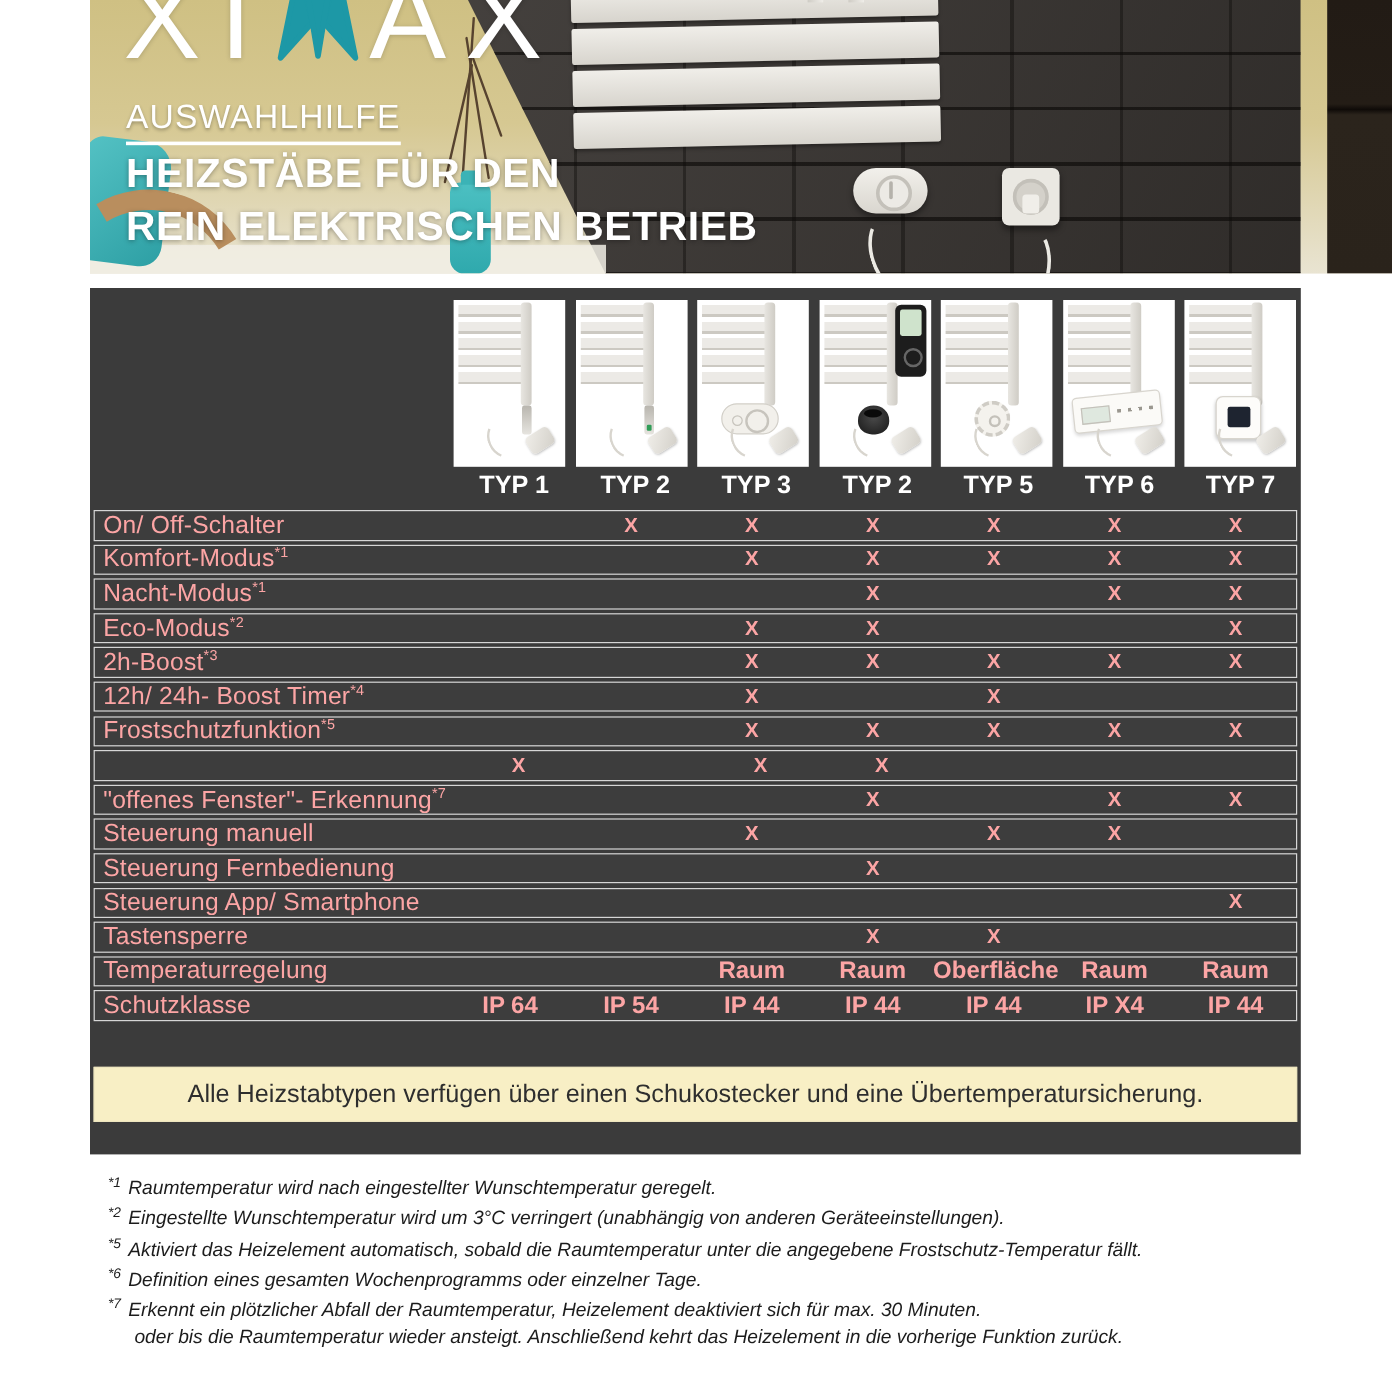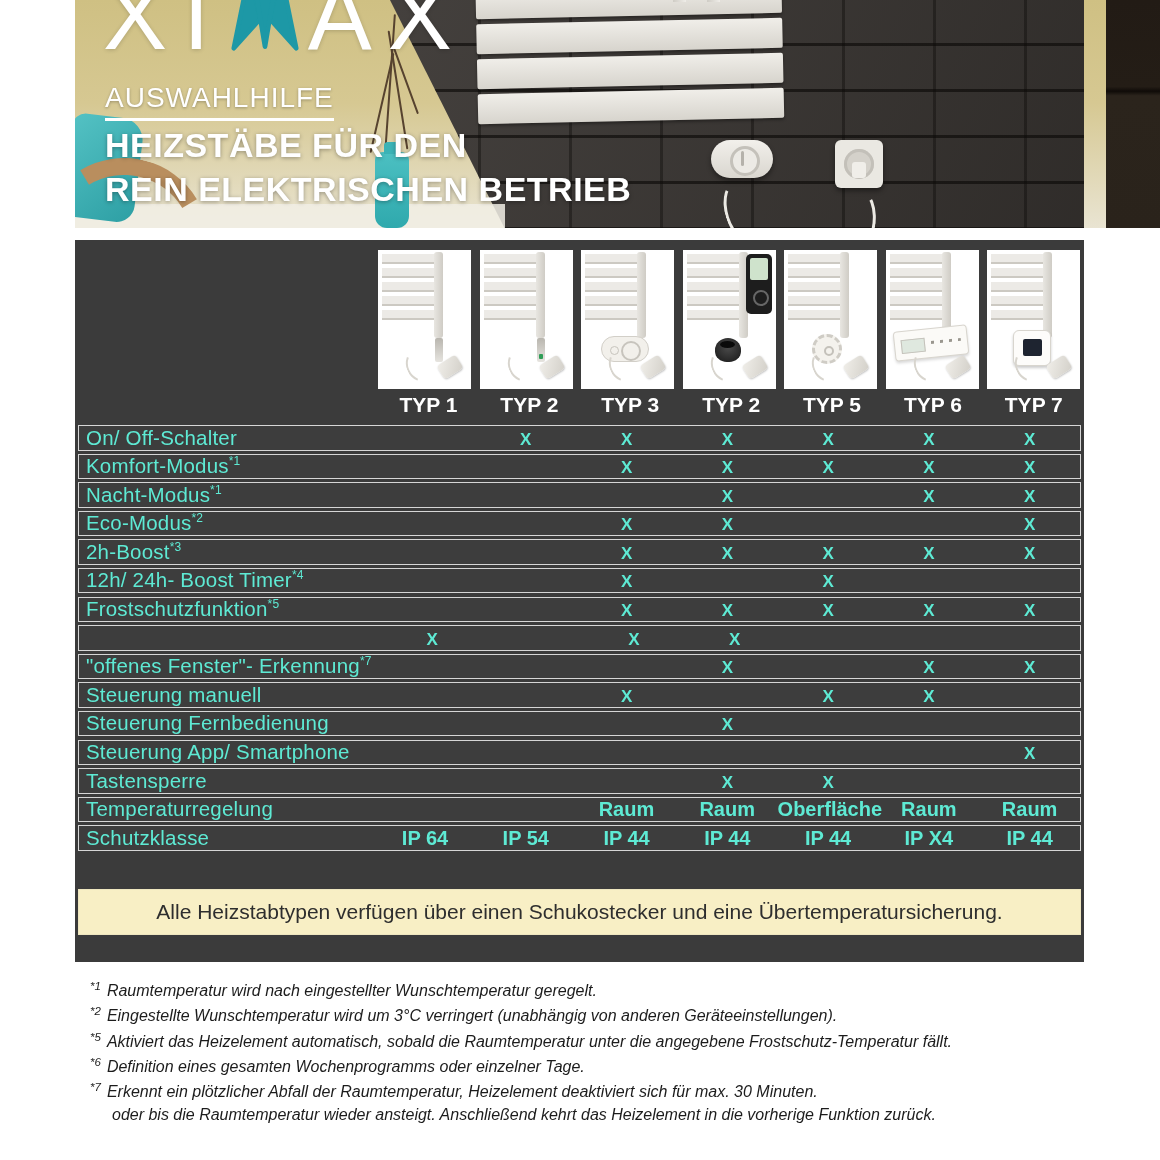--- a/index.html
+++ b/index.html
@@ -71,21 +71,21 @@
   .dev-dial{position:absolute;left:28px;top:84px;width:30px;height:30px;background:#f4f2ed;border:3px dashed #cfccc5;border-radius:50%}
   .dev-dial::before{content:"";position:absolute;left:9px;top:9px;width:6px;height:6px;border:2px solid #c4c1ba;border-radius:50%}
   .dev-panel{position:absolute;left:8px;top:78px;width:74px;height:30px;background:#fbfaf7;border:1px solid #d8d5ce;border-radius:4px;transform:rotate(-6deg);box-shadow:0 2px 3px rgba(0,0,0,.15)}
   .dev-panel::before{content:"";position:absolute;left:6px;top:8px;width:22px;height:12px;background:#dfe8df;border:1px solid #c4c1ba}
   .dev-panel::after{content:"";position:absolute;right:6px;top:12px;width:30px;height:3px;background:repeating-linear-gradient(to right,#9a978f 0 3px,transparent 3px 9px)}
   .dev-box{position:absolute;left:26px;top:80px;width:38px;height:36px;background:#fdfcfa;border:1px solid #d8d5ce;border-radius:6px;box-shadow:0 2px 3px rgba(0,0,0,.2)}
   .dev-box::before{content:"";position:absolute;left:9px;top:8px;width:19px;height:17px;background:#1e2430;border-radius:2px}
   .typrow{position:absolute;left:303px;top:153px;display:flex}
   .typrow .typ{width:100.9px;text-align:center;color:#fff;font-size:21px;font-weight:bold}
   .rows{position:absolute;left:3px;top:185px;width:1003px}
-  .frow{display:flex;align-items:flex-end;height:25.5px;margin-bottom:3.1px;background:var(--row-bg);border:1px solid var(--row-border);color:#5eead4}
+  .frow{display:flex;align-items:center;height:25.5px;margin-bottom:3.1px;background:var(--row-bg);border:1px solid var(--row-border);color:#fca5a5}
   .frow .flabel{width:296px;padding-left:7px;font-size:20.5px;white-space:nowrap;letter-spacing:.2px}
   .frow .flabel sup{font-size:12px;line-height:0}
   .frow .fcell{width:100.9px;text-align:center;font-weight:bold;font-size:17px}
   .frow .fcell.word{font-size:20px}
   .note{position:absolute;left:3px;top:649px;width:1003px;height:46px;background:var(--note-bg);border:1px solid #eee6bf;display:flex;align-items:center;justify-content:center}
   .note span{font-size:21px;font-weight:normal;color:var(--note-text)}
 
   
   .footnotes{position:absolute;left:90px;top:980px;width:1000px;color:#1c1c1c}
   .fnote{height:25.3px;font-size:16px;font-style:italic;white-space:nowrap}

